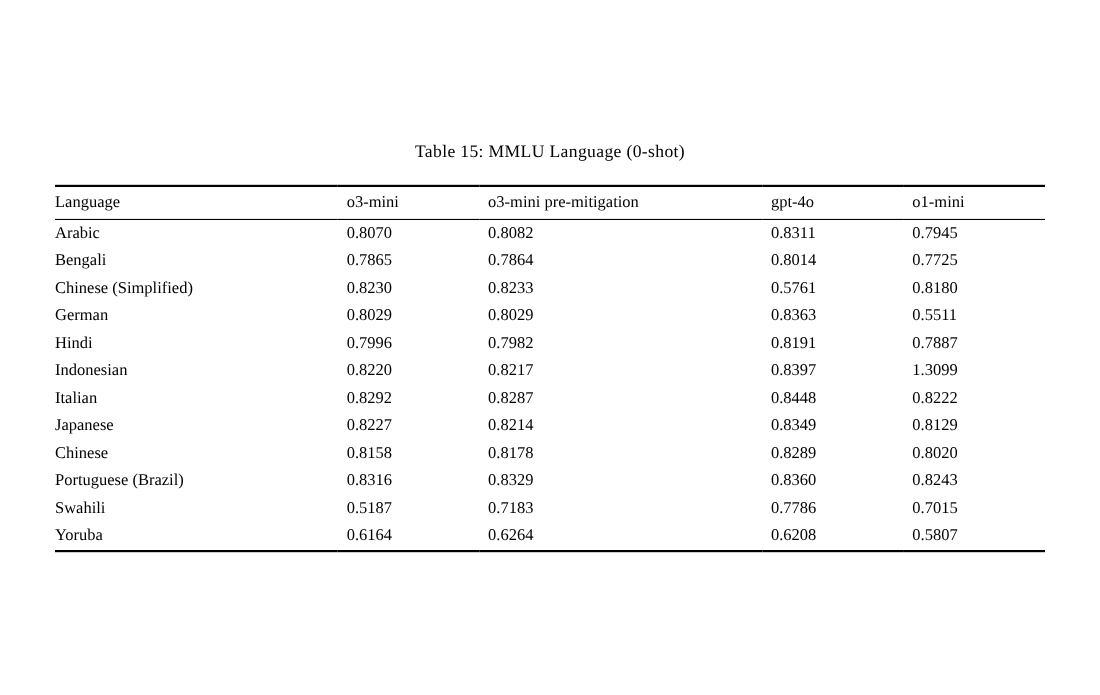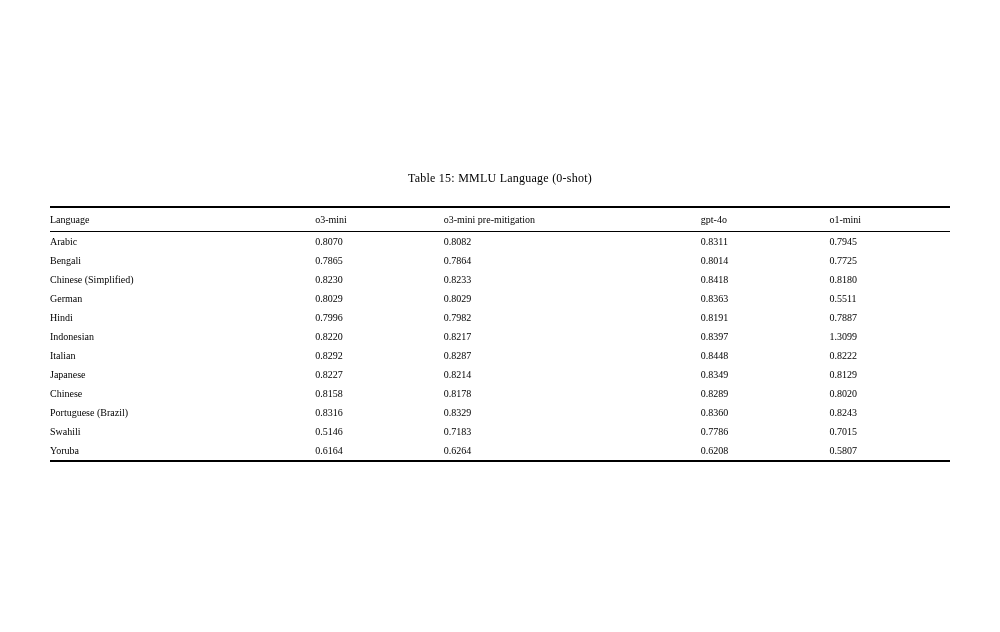--- a/index.html
+++ b/index.html
@@ -20,30 +20,30 @@
       justify-content: center;
     }
 
     .page-container {
       width: 960px;
       padding: 20px 30px;
     }
 
     .table-title {
       text-align: center;
-      font-size: 12px;
+      font-size: 16px;
       font-weight: normal;
       margin-bottom: 20px;
       letter-spacing: 0.02em;
     }
 
     table {
       width: 100%;
       border-collapse: collapse;
-      font-size: 10px;
+      font-size: 15px;
     }
 
     thead tr.top-border td,
     thead tr.top-border th {
       border-top: 2px solid #000;
     }
 
     thead tr.header-row td,
     thead tr.header-row th {
       border-bottom: 1px solid #000;
@@ -113,21 +113,21 @@
           <td>Bengali</td>
           <td>0.7865</td>
           <td>0.7864</td>
           <td>0.8014</td>
           <td>0.7725</td>
         </tr>
         <tr>
           <td>Chinese (Simplified)</td>
           <td>0.8230</td>
           <td>0.8233</td>
-          <td>0.8418</td>
+          <td>0.5761</td>
           <td>0.8180</td>
         </tr>
         <tr>
           <td>German</td>
           <td>0.8029</td>
           <td>0.8029</td>
           <td>0.8363</td>
           <td>0.5511</td>
         </tr>
         <tr>
@@ -167,21 +167,21 @@
         </tr>
         <tr>
           <td>Portuguese (Brazil)</td>
           <td>0.8316</td>
           <td>0.8329</td>
           <td>0.8360</td>
           <td>0.8243</td>
         </tr>
         <tr>
           <td>Swahili</td>
-          <td>0.5146</td>
+          <td>0.5187</td>
           <td>0.7183</td>
           <td>0.7786</td>
           <td>0.7015</td>
         </tr>
         <tr>
           <td>Yoruba</td>
           <td>0.6164</td>
           <td>0.6264</td>
           <td>0.6208</td>
           <td>0.5807</td>

